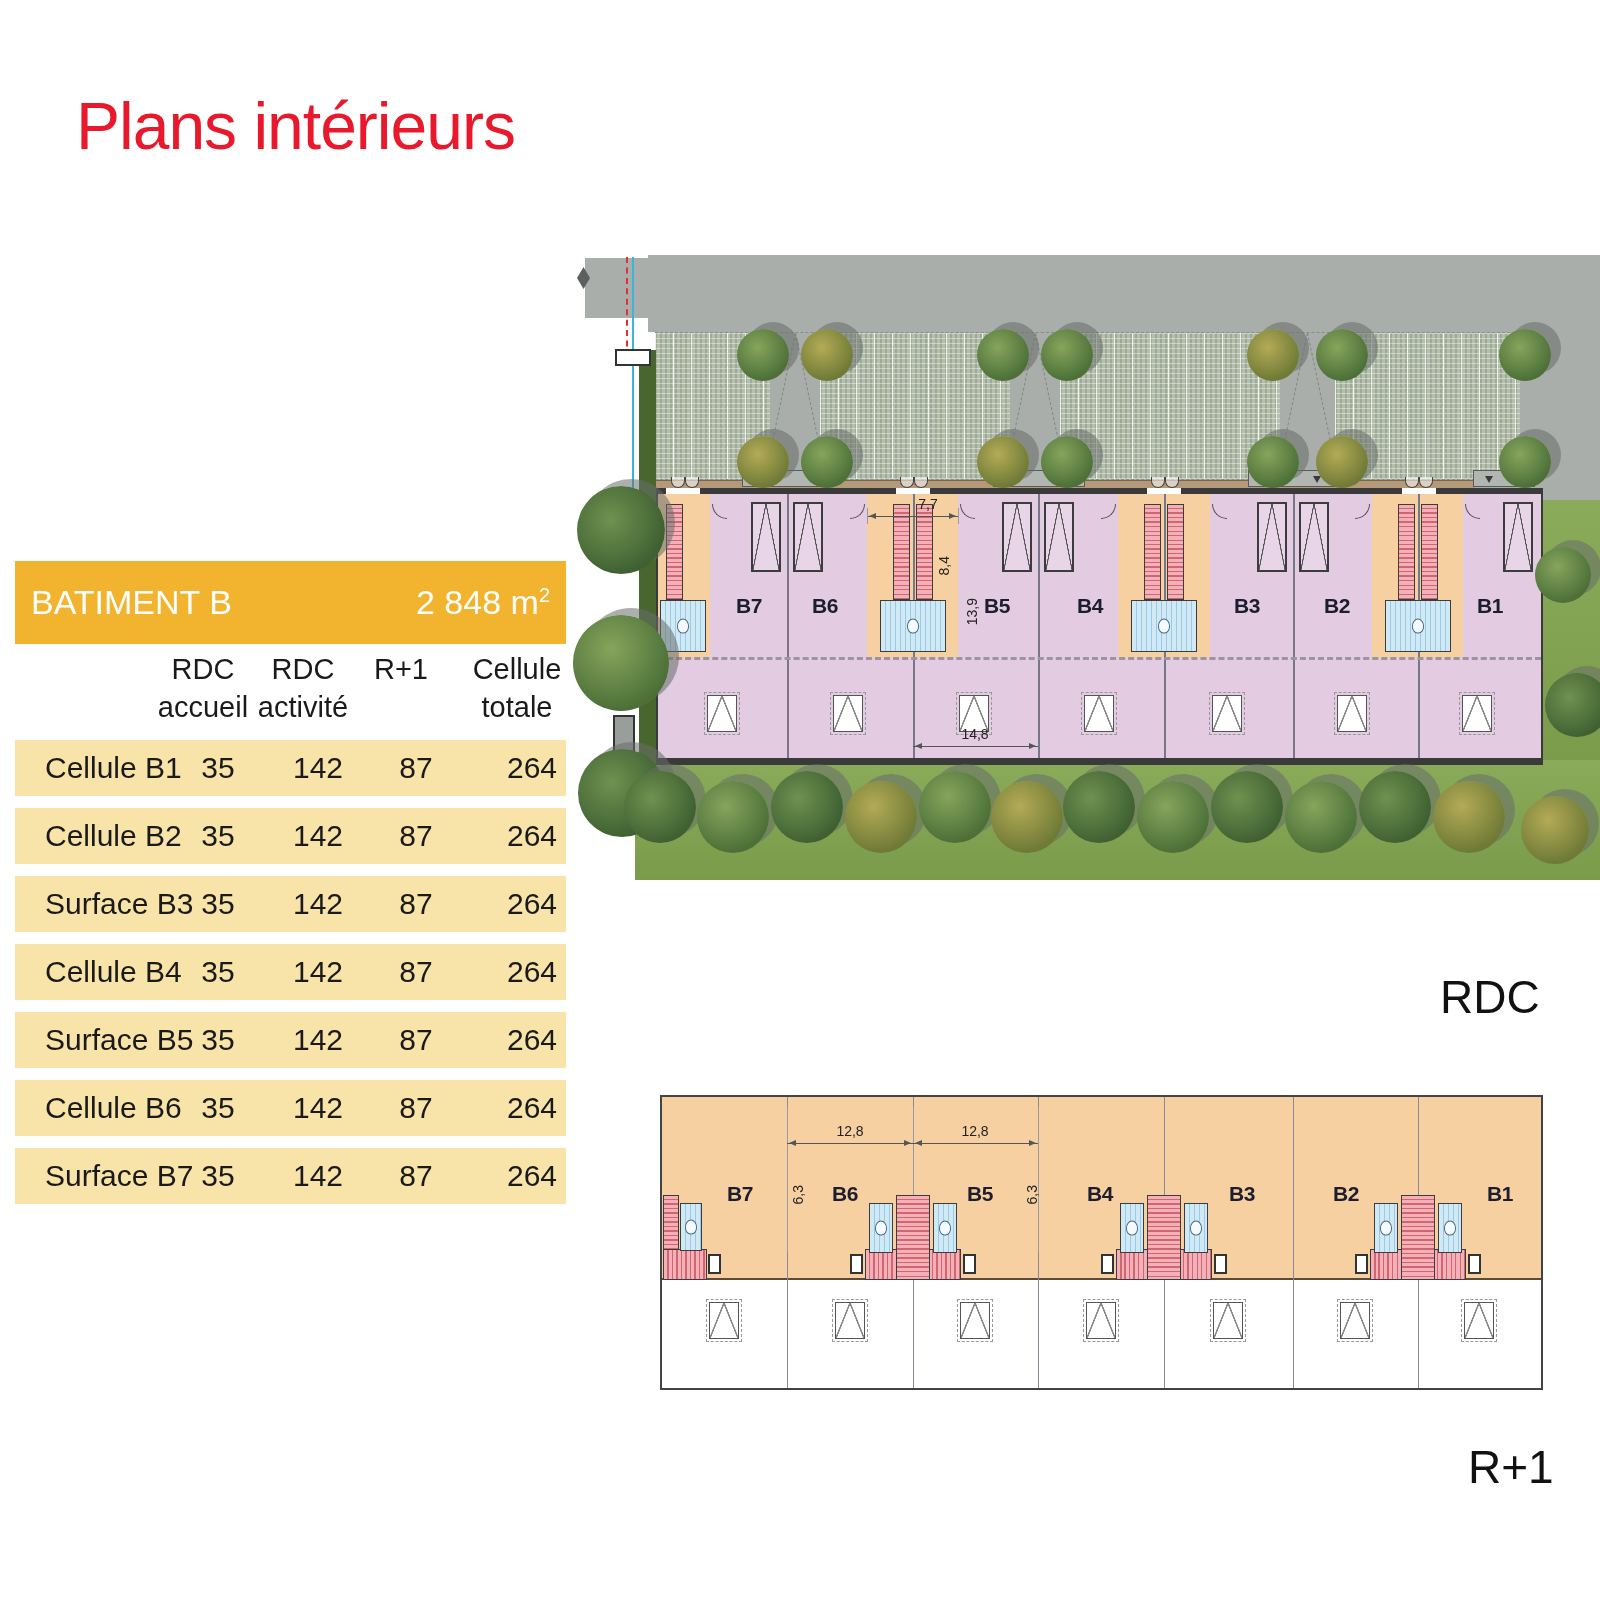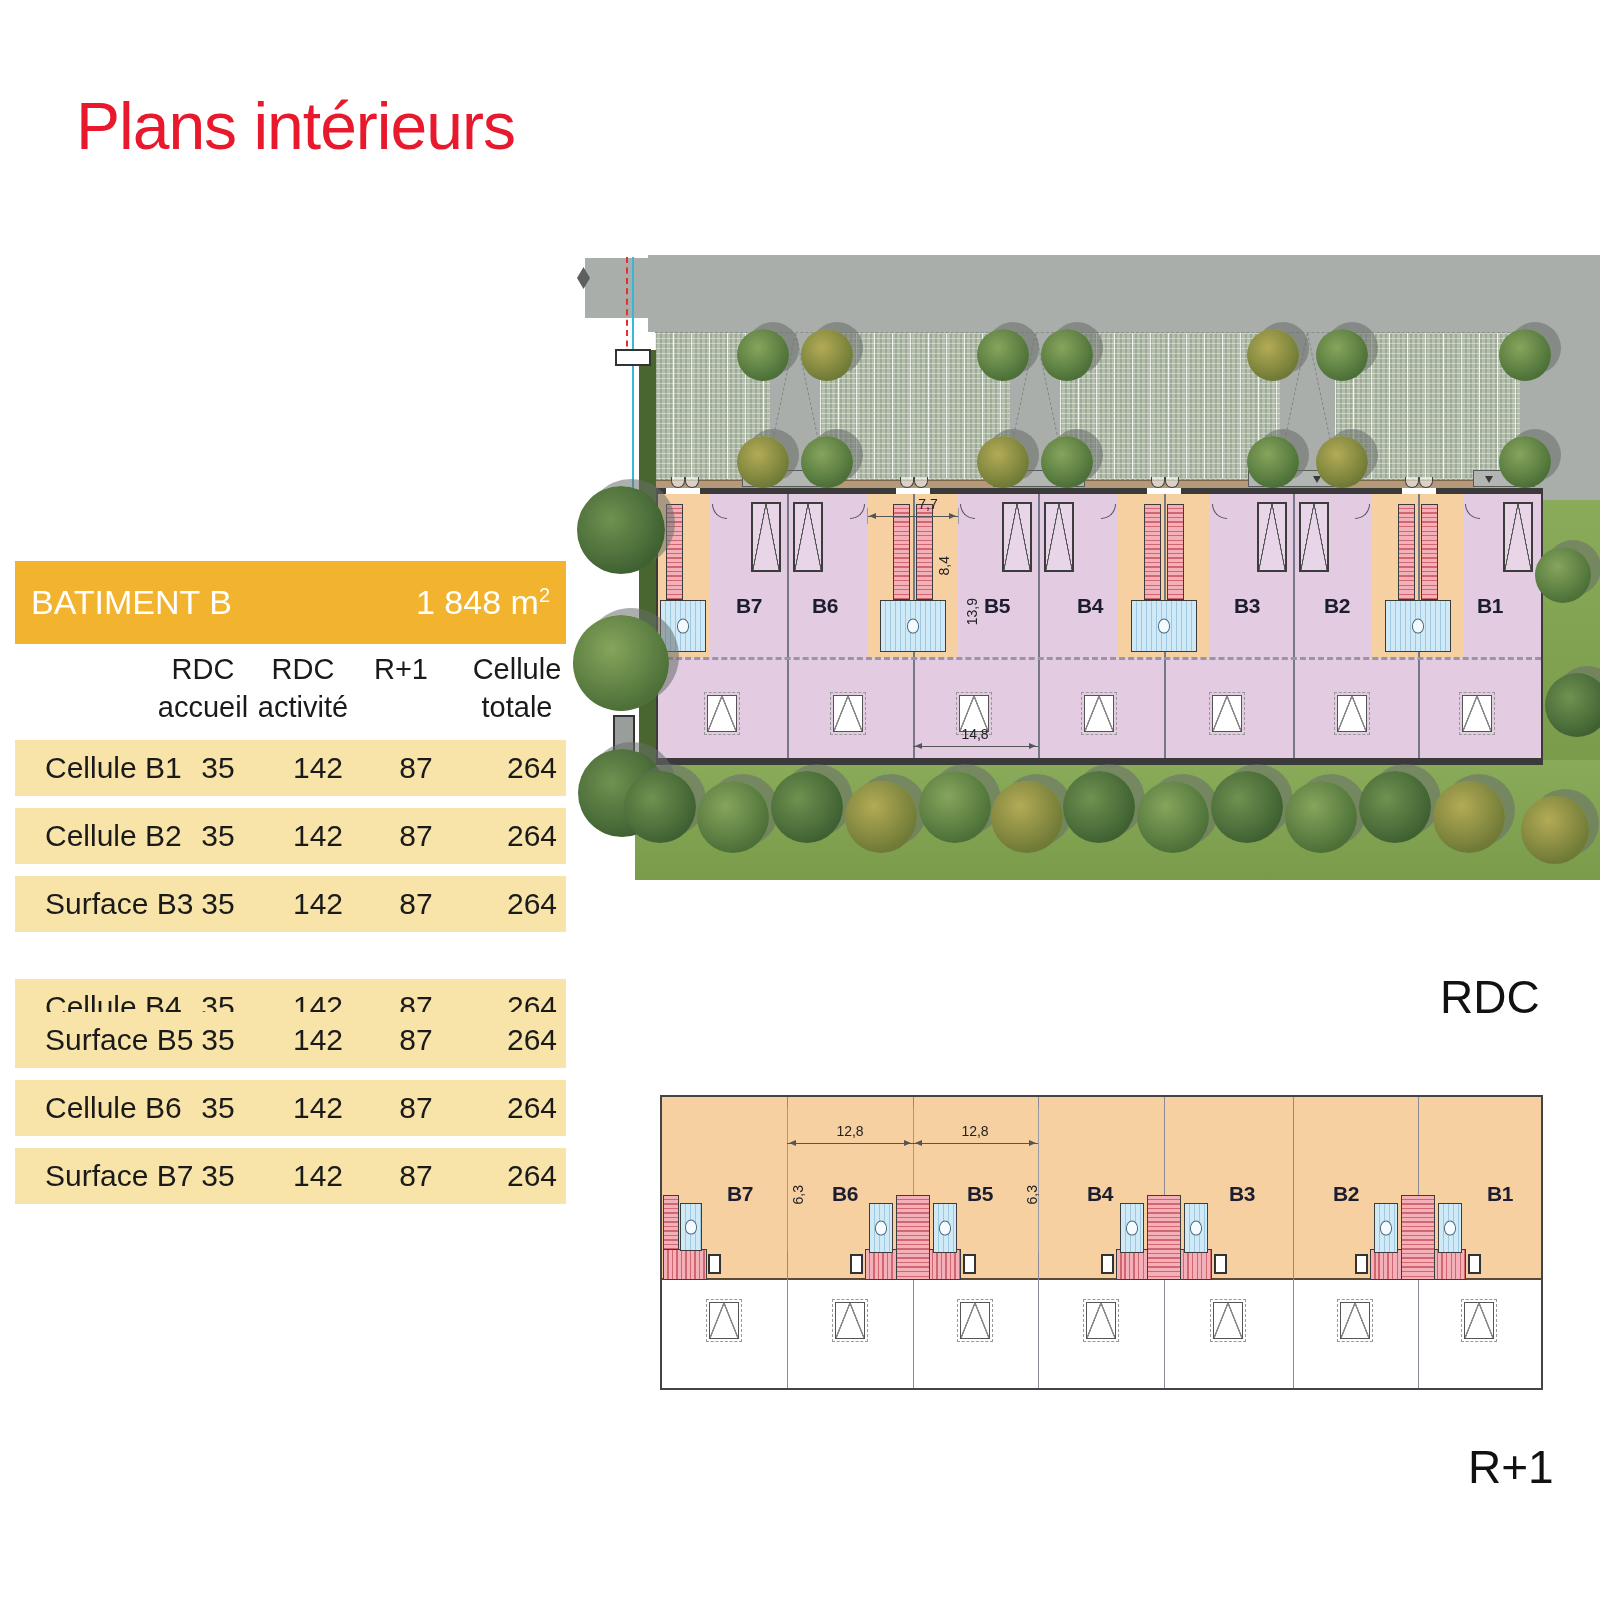--- a/index.html
+++ b/index.html
@@ -74,21 +74,21 @@
   .bld2{position:absolute;background:#fff;border:2px solid #444;}
   .mezz{position:absolute;left:0;top:0;width:100%;height:183px;background:#f7d0a1;border-bottom:2px solid #5c4a36;}
 </style>
 </head>
 <body>
 
 <div class="page-title">Plans intérieurs</div>
 
 <div class="tbl-header">
   <span>BATIMENT B</span>
-  <span><span>1 848 m</span><sup>2</sup></span>
+  <span><span>2 848 m</span><sup>2</sup></span>
 </div>
 
 <div class="tbl-colhead c1" style="left:148px;width:110px;">
   <div>RDC</div>
   <div>accueil</div>
 </div>
 <div class="tbl-colhead" style="left:248px;width:110px;">
   <div>RDC</div>
   <div>activité</div>
 </div>
@@ -115,21 +115,21 @@
   <span class="cellv c3">87</span>
   <span class="cellv c4">264</span>
 </div>
 <div class="tbl-row" style="top:876px;">
   <span class="row-label">Surface B3</span>
   <span class="cellv c1">35</span>
   <span class="cellv c2">142</span>
   <span class="cellv c3">87</span>
   <span class="cellv c4">264</span>
 </div>
-<div class="tbl-row" style="top:944px;margin-top:35px;">
+<div class="tbl-row" style="top:944px;">
   <span class="row-label">Cellule B4</span>
   <span class="cellv c1">35</span>
   <span class="cellv c2">142</span>
   <span class="cellv c3">87</span>
   <span class="cellv c4">264</span>
 </div>
 <div class="tbl-row" style="top:1012px;">
   <span class="row-label">Surface B5</span>
   <span class="cellv c1">35</span>
   <span class="cellv c2">142</span>

